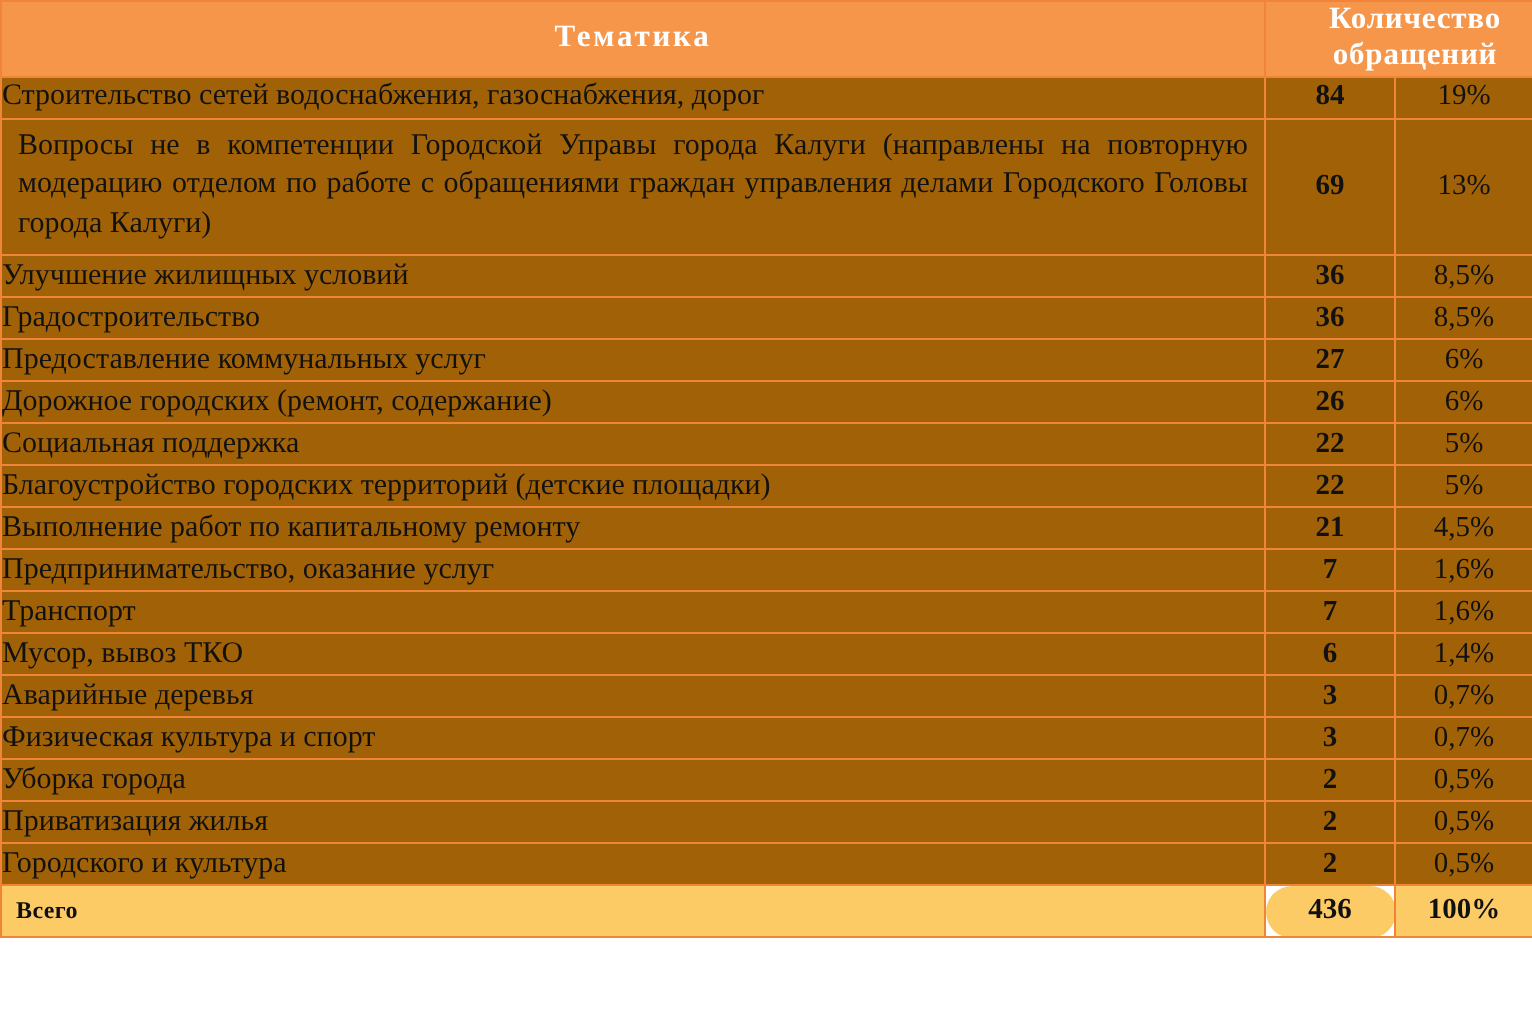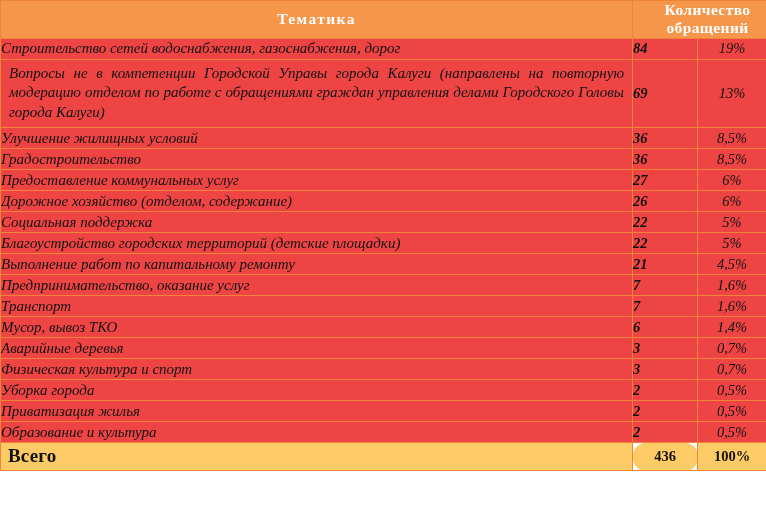--- a/index.html
+++ b/index.html
@@ -59,39 +59,39 @@
   thead th.th-count {
     letter-spacing: 0.4px;
     padding-left: 18px;
     padding-right: 2px;
   }
 
   
   tbody td {
     font-size: 15px;
     line-height: 1.26;
-    background: #ef4444;
-    font-style: italic;
+    background: #a16207;
   }
 
   td.topic {
     text-align: left;
     padding: 2px 6px 3px 7px;
     white-space: nowrap;
     overflow: hidden;
   }
   td.topic.wrap {
     white-space: normal;
     text-align: justify;
     text-align-last: left;
     padding: 4px 8px 5px 8px;
     line-height: 1.3;
   }
 
   td.count {
+    text-align: center;
     font-weight: bold;
     font-size: 14.5px;
     padding: 2px 2px 3px 2px;
   }
 
   td.share {
     text-align: center;
     font-weight: normal;
     font-size: 14.5px;
     padding: 2px 2px 3px 2px;
@@ -99,21 +99,21 @@
 
   tbody tr.data-row > td {
     height: 21px;
     box-sizing: border-box;
   }
 
   
   tfoot td {
     background: #FCCB66;
     font-weight: bold;
-    font-size: 19px;
+    font-size: 12px;
     height: 26px;
     box-sizing: border-box;
     border-color: #F0853A;
   }
   tfoot td.topic   { padding: 2px 6px 3px 7px; letter-spacing: 0.2px; }
   tfoot td.count   { text-align: center; border-radius: 13px; }
   tfoot td.share   { text-align: center; font-weight: bold; }
 </style>
 </head>
 <body>
@@ -154,21 +154,21 @@
           <td class="topic">Градостроительство</td>
           <td class="count">36</td>
           <td class="share">8,5%</td>
         </tr>
         <tr class="data-row">
           <td class="topic">Предоставление коммунальных услуг</td>
           <td class="count">27</td>
           <td class="share">6%</td>
         </tr>
         <tr class="data-row">
-          <td class="topic">Дорожное хозяйство (отделом, содержание)</td>
+          <td class="topic">Дорожное городских (ремонт, содержание)</td>
           <td class="count">26</td>
           <td class="share">6%</td>
         </tr>
         <tr class="data-row">
           <td class="topic">Социальная поддержка</td>
           <td class="count">22</td>
           <td class="share">5%</td>
         </tr>
         <tr class="data-row">
           <td class="topic">Благоустройство городских территорий (детские площадки)</td>
@@ -209,21 +209,21 @@
           <td class="topic">Уборка города</td>
           <td class="count">2</td>
           <td class="share">0,5%</td>
         </tr>
         <tr class="data-row">
           <td class="topic">Приватизация жилья</td>
           <td class="count">2</td>
           <td class="share">0,5%</td>
         </tr>
         <tr class="data-row">
-          <td class="topic">Образование и культура</td>
+          <td class="topic">Городского и культура</td>
           <td class="count">2</td>
           <td class="share">0,5%</td>
         </tr>
       </tbody>
     <tfoot>
       <tr>
         <td class="topic">Всего</td>
         <td class="count">436</td>
         <td class="share">100%</td>
       </tr>

